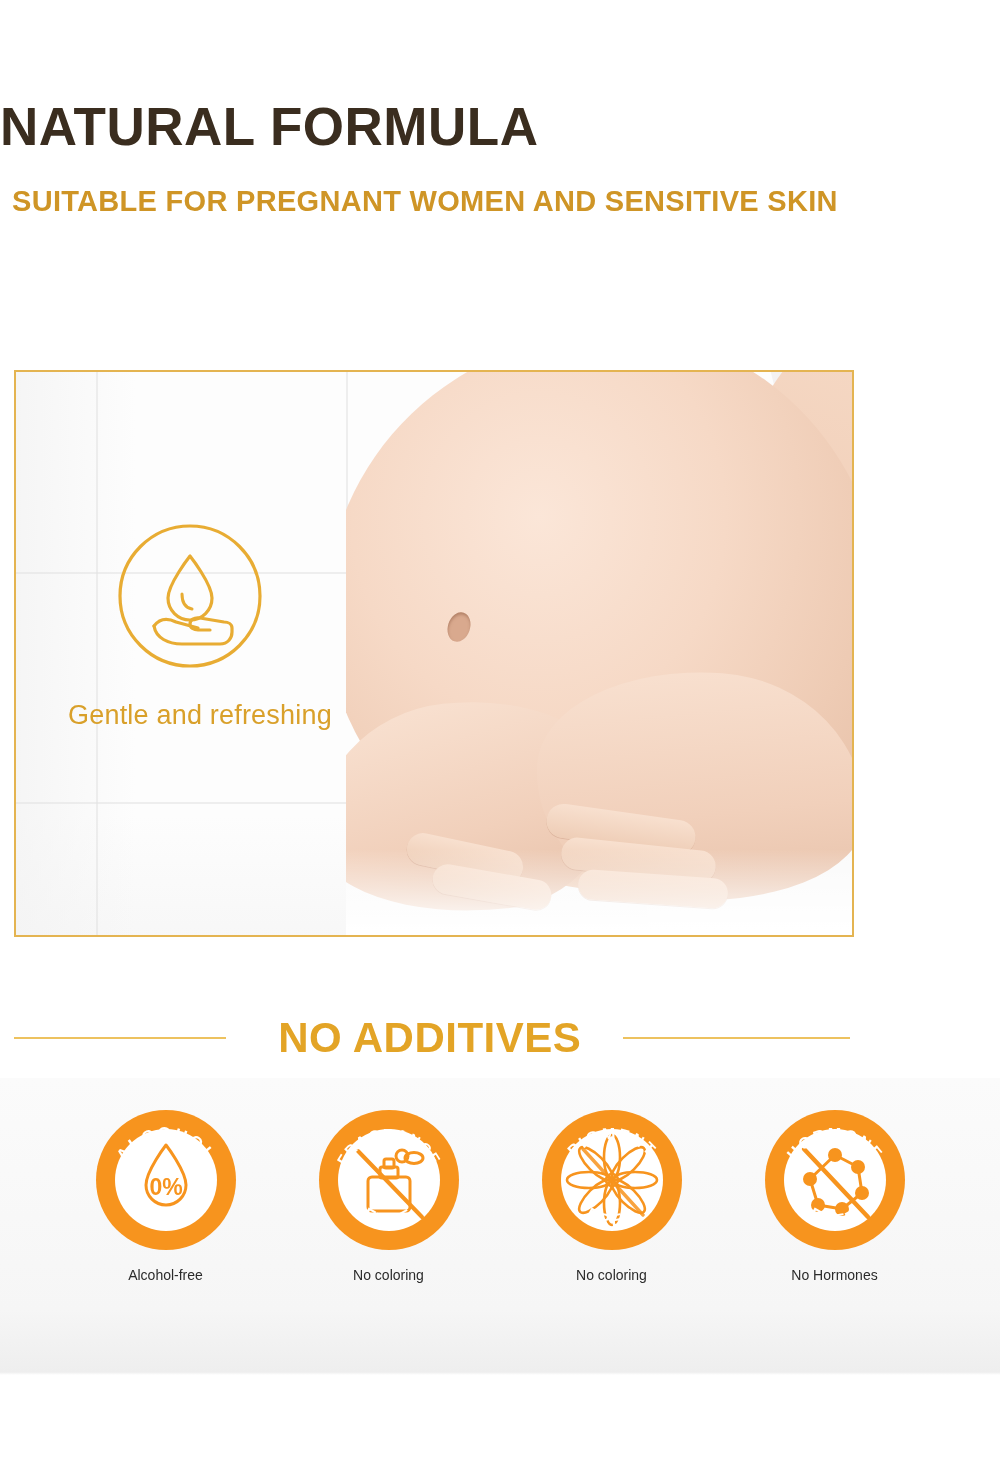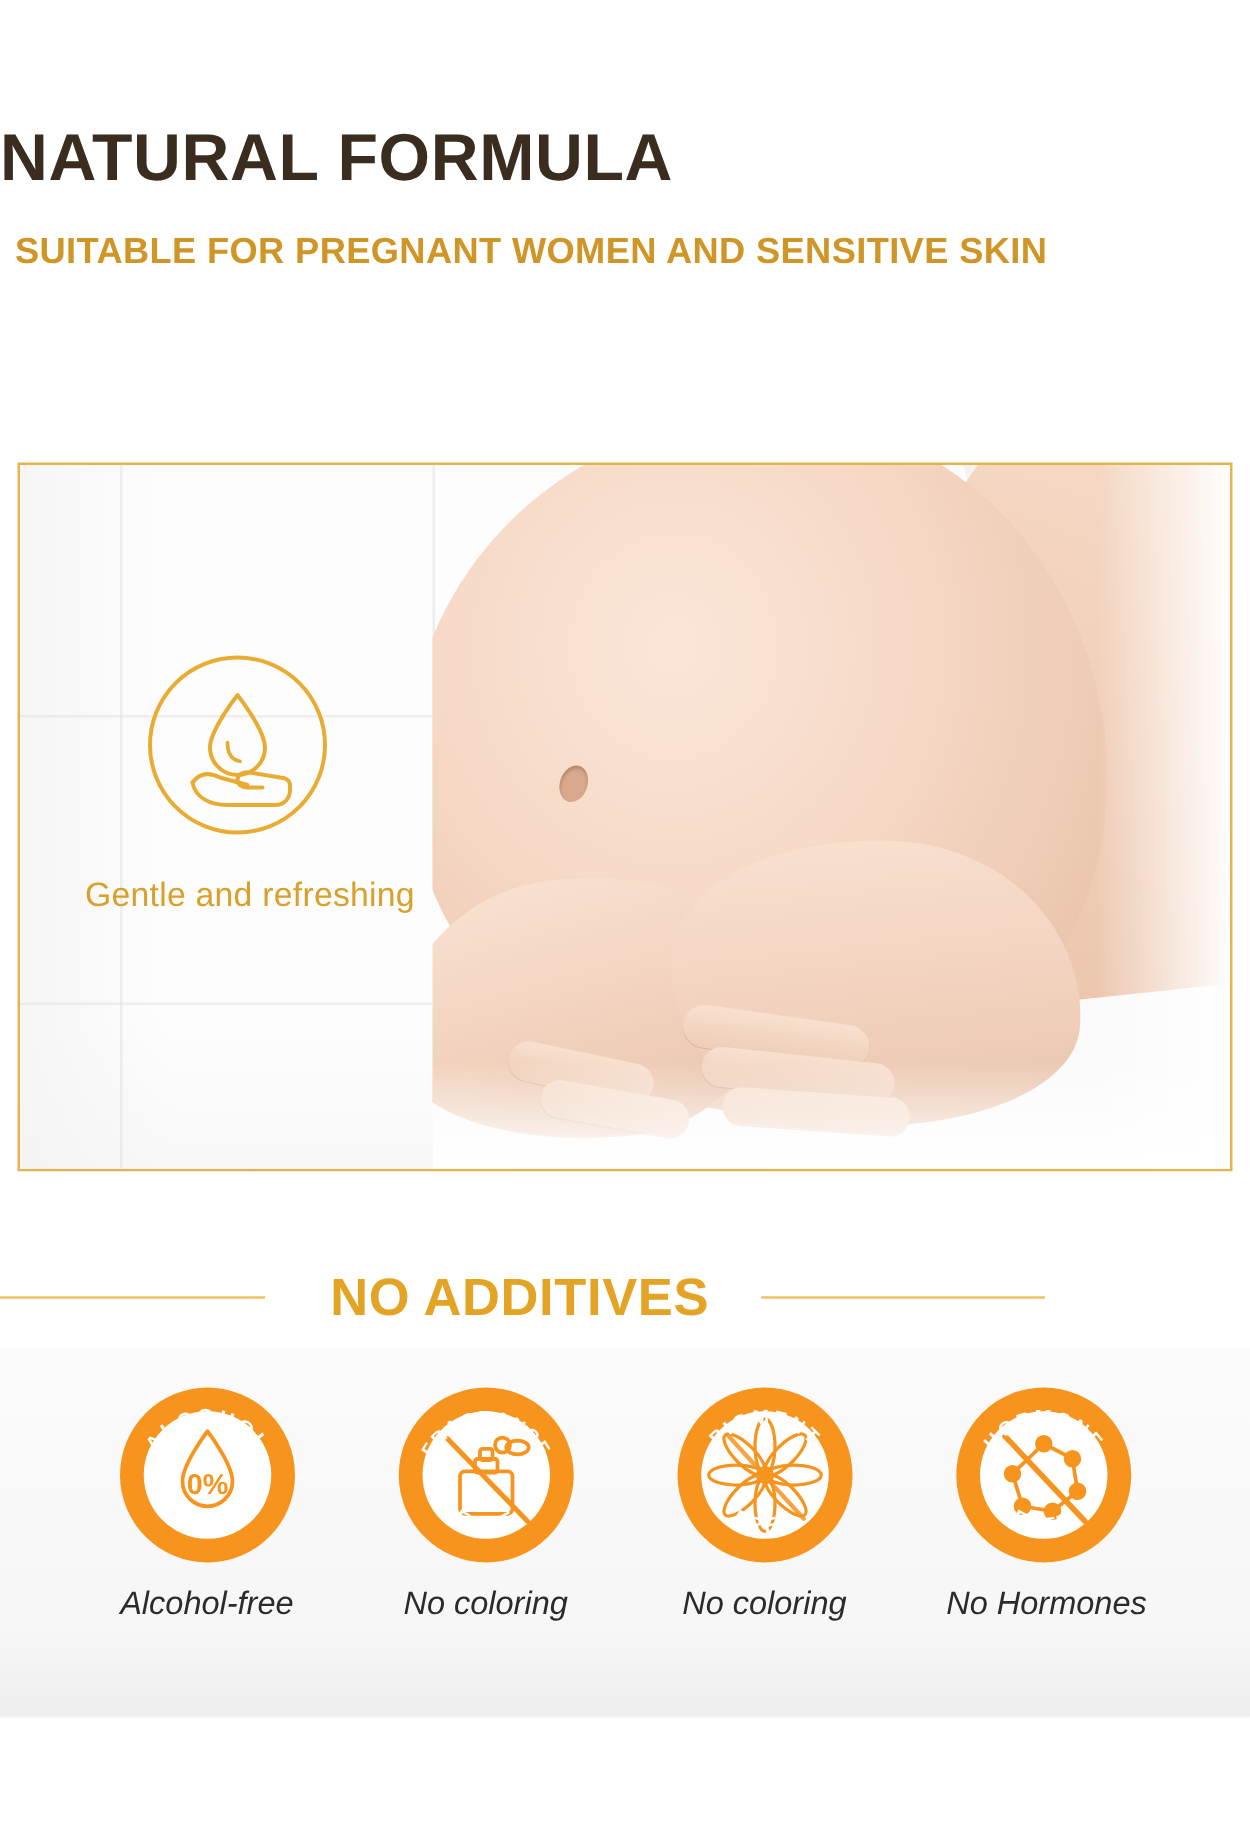--- a/index.html
+++ b/index.html
@@ -38,21 +38,21 @@
     letter-spacing: 0.3px;
     margin: 26px 0 0 12px;
     white-space: nowrap;
   }
 
   
   .photo-panel {
     position: absolute;
     left: 14px;
     top: 370px;
-    width: 972px;
+    width: 840px;
     height: 567px;
     border: 2px solid #e4b council;
     border: 2px solid #e4b451;
     box-sizing: border-box;
     background: #ffffff;
     overflow: hidden;
   }
   .photo-bg {
     position: absolute;
     inset: 0;
@@ -193,20 +193,21 @@
   
   .additives-header {
     position: absolute;
     left: 0;
     top: 1008px;
     width: 836px;
     height: 60px;
     display: flex;
     align-items: center;
     justify-content: center;
+    padding-left: 14px;
   }
   .rule {
     height: 2px;
     background: #edc25f;
   }
   .rule-left  { width: 248px; margin-right: 52px; }
   .rule-right { width: 265px; margin-left: 42px; }
   .additives-title {
     color: #e3a426;
     font-size: 42px;
@@ -240,23 +241,22 @@
   }
   .badge-mark {
     width: 150px;
     height: 150px;
     margin: 0 auto;
     display: block;
   }
   .badge-caption {
     margin-top: 12px;
     color: #2b2b2b;
-    font-size: 26px;
+    font-size: 14px;
     white-space: nowrap;
-    font-style: italic;
   }
 </style>
 </head>
 <body>
 
 <div class="header-block">
   <h1 class="headline">
     <span class="line">NATURAL FORMULA</span>
   </h1>
   <p class="subheadline">SUITABLE FOR PREGNANT WOMEN AND SENSITIVE SKIN</p>

